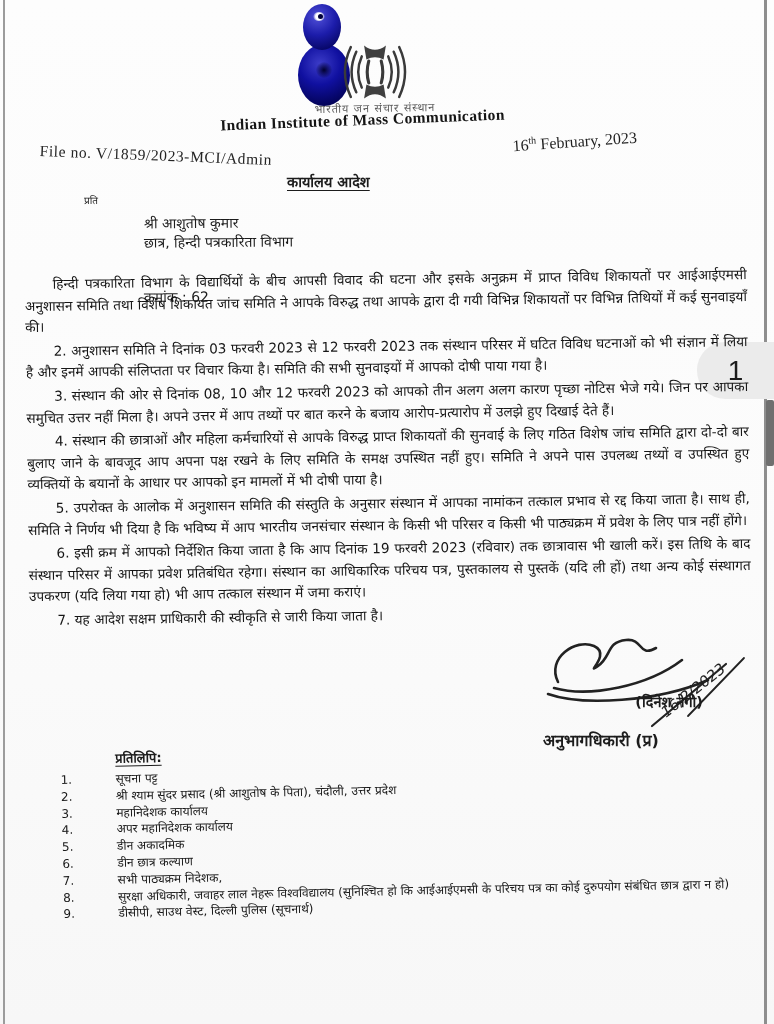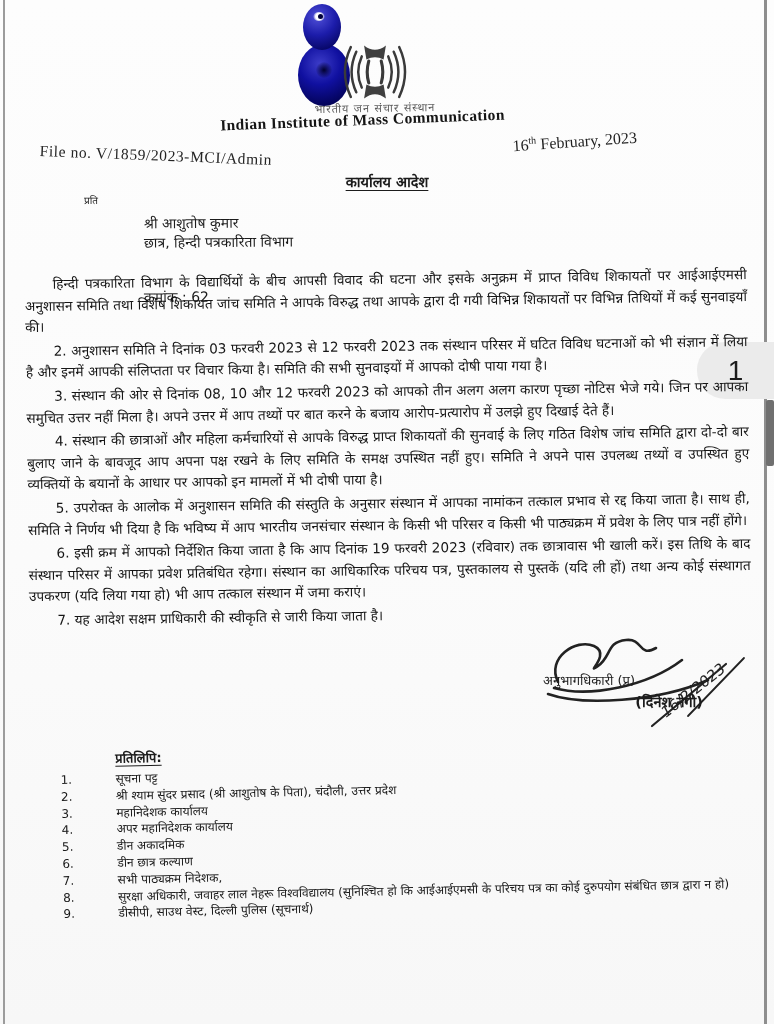--- a/index.html
+++ b/index.html
@@ -34,35 +34,35 @@
   .org-hi{position:absolute;left:225px;top:100px;width:300px;text-align:center;
     font-size:11px;letter-spacing:1px;color:#5b5b5b;transform:rotate(-1deg);}
   .org-en{position:absolute;left:190px;top:111px;width:345px;text-align:center;
     font-family:"Liberation Serif",serif;font-weight:bold;font-size:15.5px;letter-spacing:.4px;
     color:#151515;transform:rotate(-2.2deg);}
   .file-no{position:absolute;left:40px;top:142px;font-family:"Liberation Serif",serif;
     font-size:15.5px;letter-spacing:.6px;color:#242424;transform:rotate(2.2deg);transform-origin:left top;}
   .date{position:absolute;left:512px;top:136px;font-family:"Liberation Serif",serif;
     font-size:16px;color:#1f1f1f;transform:rotate(-4deg);transform-origin:left top;}
   .date sup{font-size:10px;}
-  .order-title{position:absolute;left:287px;top:171px;width:200px;text-align:center;
+  .order-title{position:absolute;left:287px;top:171px;width:200px;text-align:left;
     font-size:14.5px;font-weight:bold;text-decoration:underline;text-underline-offset:3px;}
   .prati{position:absolute;left:84px;top:193px;font-size:10px;}
   .addr{position:absolute;left:144px;font-size:14px;transform:rotate(-.5deg);}
   .addr1{top:213px;} .addr2{top:232px;} .addr3{top:270px;margin-top:17px;}
   
   .body-text{position:absolute;left:27px;top:269px;width:722px;transform:rotate(-.8deg);
     font-size:13.6px;line-height:21.6px;text-align:justify;color:#161616;}
   .body-text p{margin:0 0 2px 0;text-indent:28px;}
   
   .sig-svg{position:absolute;left:540px;top:630px;}
   .sig-name{position:absolute;left:583px;top:691px;width:120px;text-align:right;
     font-size:14.5px;font-weight:600;}
-  .sig-desig{position:absolute;left:543px;top:671px;width:190px;
-    font-size:13px;font-weight:normal;}
+  .sig-desig{position:absolute;left:543px;top:729px;width:190px;
+    font-size:16px;font-weight:bold;}
   
   .copies{position:absolute;left:60px;top:750px;width:700px;transform:rotate(-1.2deg);transform-origin:left top;}
   .copies-heading{margin-left:55px;font-size:13px;font-weight:bold;text-decoration:underline;text-underline-offset:3px;margin-bottom:4px;}
   .copy-row{display:flex;font-size:12px;line-height:16.8px;color:#181818;}
   .copy-row .no{width:55px;flex:0 0 55px;}
 </style>
 </head>
 <body>
 
 <div class="page">

